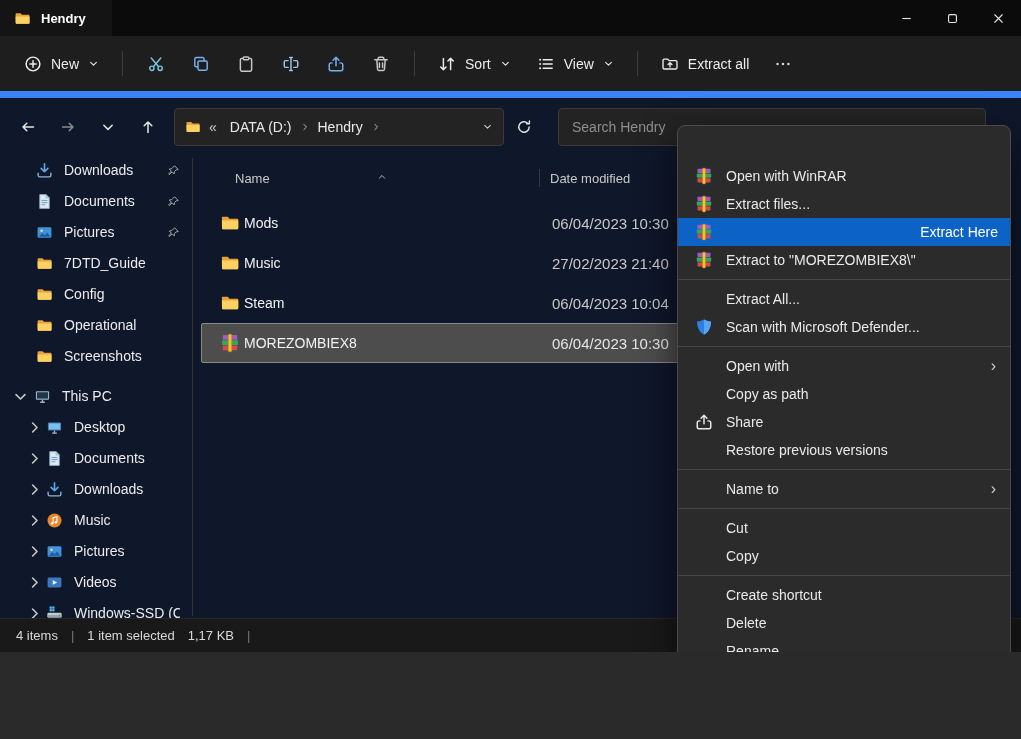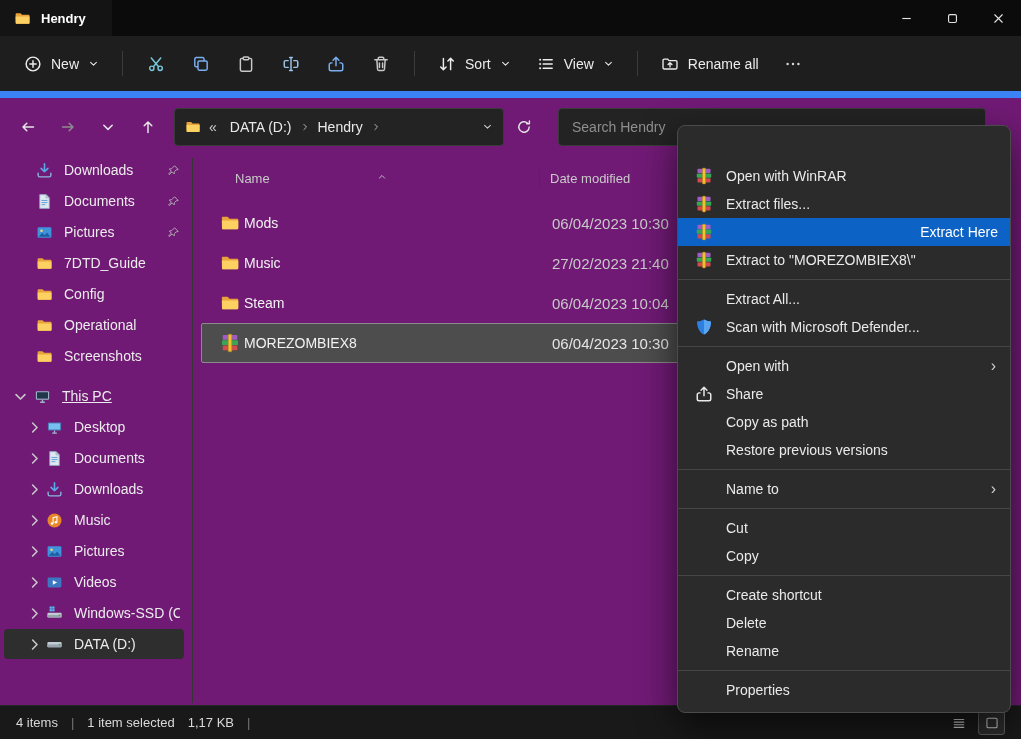--- a/index.html
+++ b/index.html
@@ -1,16 +1,16 @@
 <!DOCTYPE html>
 <html><head>
 <meta charset="utf-8">
 <style>
   html,body{margin:0;padding:0;background:#2a2a2a;}
-  .app{position:relative;width:1021px;height:739px;background:#701a75;overflow:hidden;
+  .app{position:relative;width:1021px;height:652px;background:#0f172a;overflow:hidden;
        font-family:"Liberation Sans",sans-serif;color:#ececec;-webkit-font-smoothing:antialiased;}
   .ic{display:inline-flex;align-items:center;justify-content:center;}
   .ic svg{width:16px;height:16px;display:block;}
 
   
   .titlebar{position:absolute;top:0;left:0;width:100%;height:36px;background:#0b0b0b;
             display:flex;align-items:center;box-sizing:border-box;}
   .title-left{display:flex;align-items:center;gap:10px;height:100%;padding:0 26px 0 14px;
               background:#141414;}
   .title-left .ic svg{width:17px;height:17px;}
@@ -66,21 +66,21 @@
            box-sizing:border-box;overflow:hidden;}
   .side-item{position:relative;display:flex;align-items:center;gap:11px;height:30px;
              margin:1px 8px 1px 4px;padding:0 4px 0 32px;border-radius:4px;font-size:14px;color:#ececec;}
   .side-item .ic svg{width:17px;height:17px;}
   .side-label{white-space:nowrap;overflow:hidden;}
   .side-item .pin{margin-left:auto;color:#b5b5b5;}
   .side-item .pin svg{width:13px;height:13px;}
   .side-item.selected{background:#2e2e2e;}
   .expand{position:absolute;left:10px;color:#c8c8c8;}
   .expand svg{width:11px;height:11px;}
-  .side-item.root{padding-left:30px;font-size:14px;text-decoration:underline;}
+  .side-item.root{padding-left:30px;font-size:14px;}
   .side-item.root .expand{left:8px;}
   .side-item.child{padding-left:42px;}
   .side-item.child .expand{left:22px;}
   .side-gap{height:8px;}
   .side-divider{position:absolute;top:158px;bottom:36px;left:192px;width:1px;background:#343434;}
 
   
   .main{position:absolute;top:154px;left:193px;right:0;bottom:34px;}
   .list-header{position:relative;display:flex;align-items:center;height:40px;margin:4px 0 0 16px;
                color:#c9c9c9;font-size:13px;}
@@ -261,21 +261,21 @@
         </span>
     </button>
     <span class="tb-sep"></span>
     <button class="tb-btn">
       <span class="ic">
           <svg viewBox="0 0 16 16" fill="none" stroke="currentColor" stroke-width="1.2" stroke-linejoin="round">
             <path d="M1.8 4.6c0-.6.4-1 1-1h3l1.4 1.4h6c.6 0 1 .4 1 1v5.4c0 .6-.4 1-1 1H2.8c-.6 0-1-.4-1-1z"></path>
             <path d="M8 10.6V6.8M6.3 8.5 8 6.8l1.7 1.7" stroke-linecap="round"></path>
           </svg>
         </span>
-      <span>Rename all</span>
+      <span>Extract all</span>
     </button>
     <button class="tb-icon-btn">
       <span class="ic">
           <svg viewBox="0 0 16 16" fill="currentColor">
             <circle cx="3.2" cy="8" r="1.1"></circle>
             <circle cx="8" cy="8" r="1.1"></circle>
             <circle cx="12.8" cy="8" r="1.1"></circle>
           </svg>
         </span>
     </button>
@@ -708,31 +708,31 @@
         </span>
         <span class="mi-label">Scan with Microsoft Defender...</span>
       </div>
       <div class="menu-sep"></div>
       <div class="menu-item">
         <span class="mi-icon"></span>
         <span class="mi-label">Open with</span>
         <span class="mi-sub">›</span>
       </div>
       <div class="menu-item">
+        <span class="mi-icon"></span>
+        <span class="mi-label">Copy as path</span>
+      </div>
+      <div class="menu-item">
         <span class="mi-icon">
           <svg viewBox="0 0 16 16" fill="none" stroke="currentColor" stroke-width="1.3" stroke-linecap="round" stroke-linejoin="round">
             <path d="M8 9.5V2.2M5.4 4.6 8 2l2.6 2.6"></path>
             <path d="M4.5 7H3.6C2.7 7 2 7.7 2 8.6v3.8c0 .9.7 1.6 1.6 1.6h8.8c.9 0 1.6-.7 1.6-1.6V8.6c0-.9-.7-1.6-1.6-1.6h-.9"></path>
           </svg>
         </span>
         <span class="mi-label">Share</span>
-      </div>
-      <div class="menu-item">
-        <span class="mi-icon"></span>
-        <span class="mi-label">Copy as path</span>
       </div>
       <div class="menu-item">
         <span class="mi-icon"></span>
         <span class="mi-label">Restore previous versions</span>
       </div>
       <div class="menu-sep"></div>
       <div class="menu-item">
         <span class="mi-icon"></span>
         <span class="mi-label">Name to</span>
         <span class="mi-sub">›</span>

